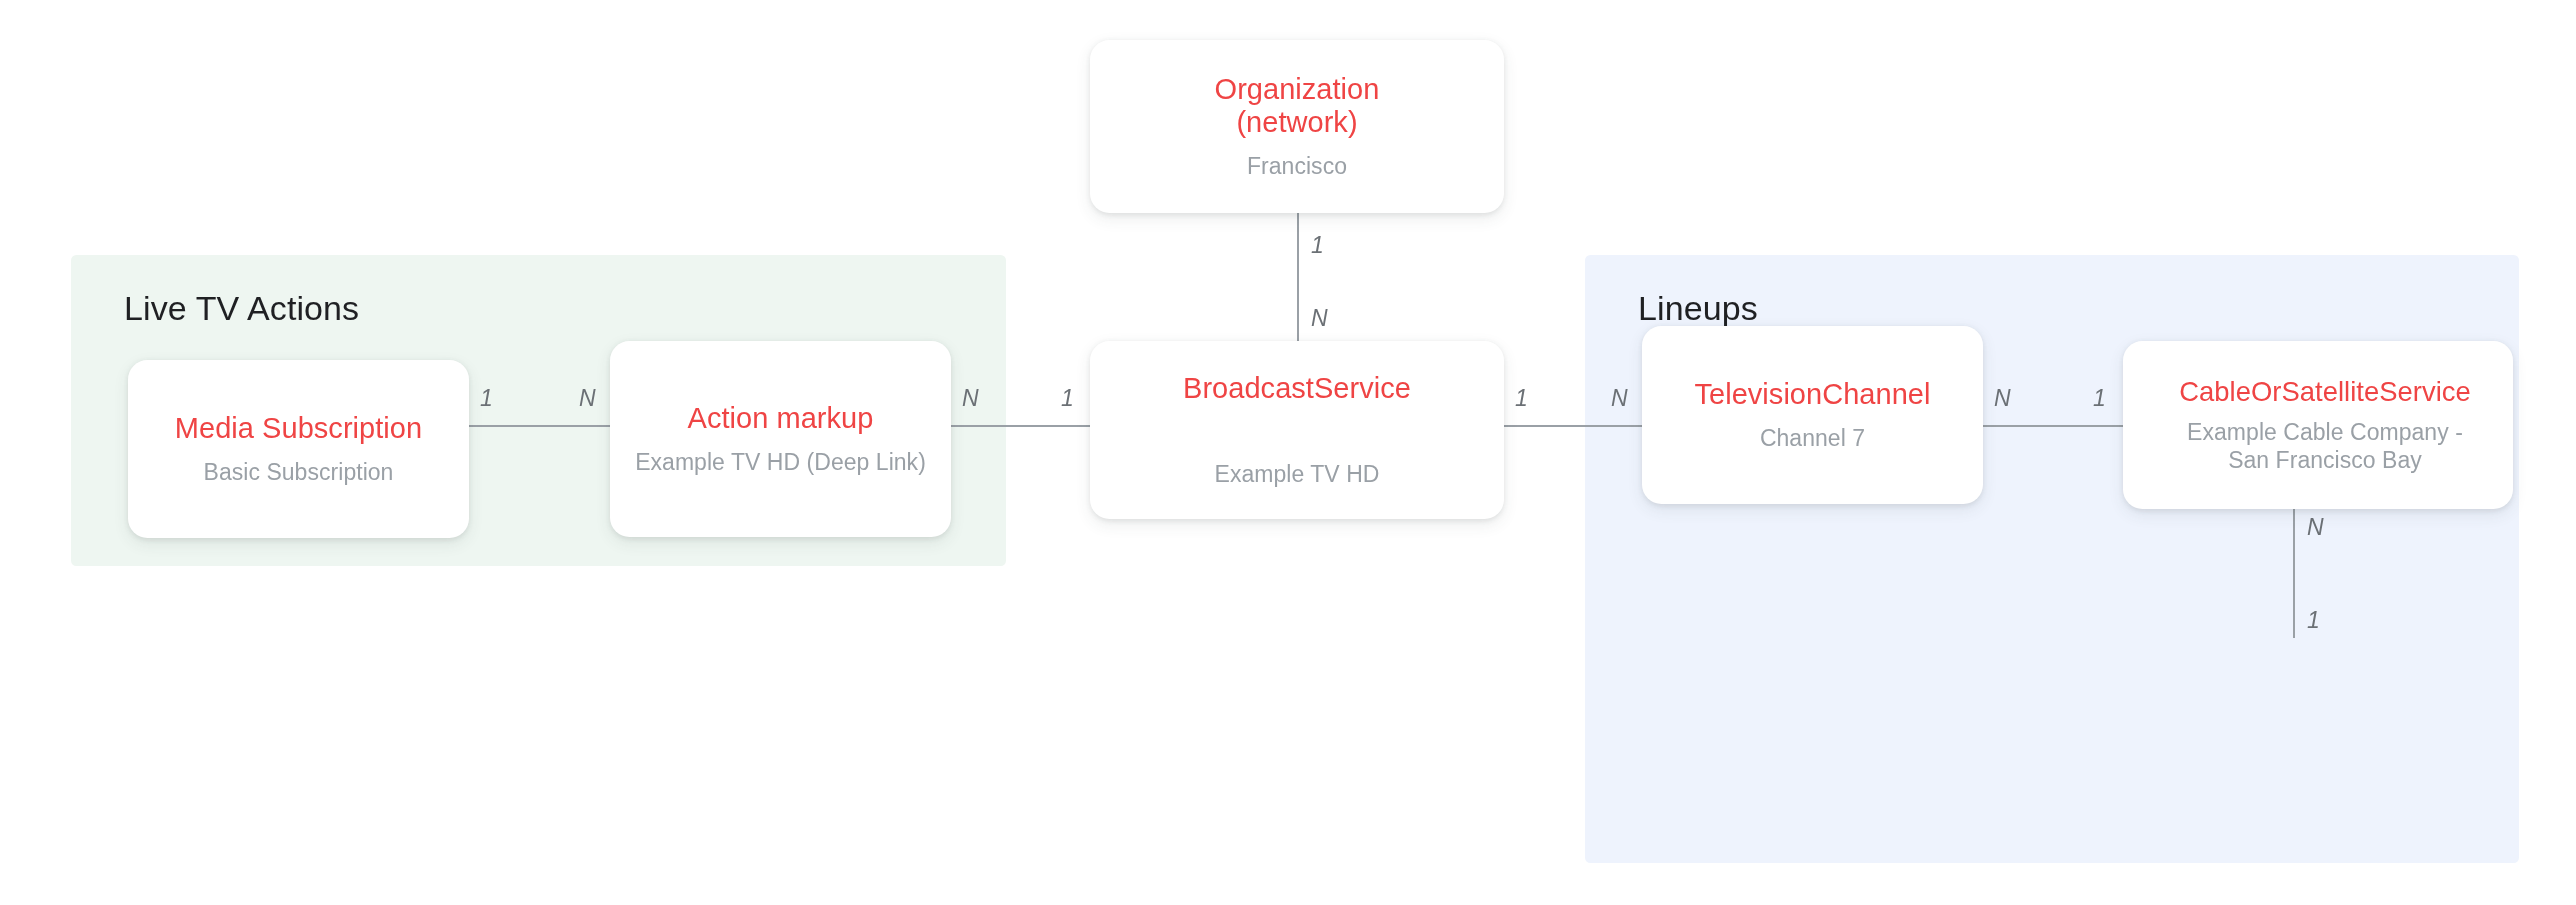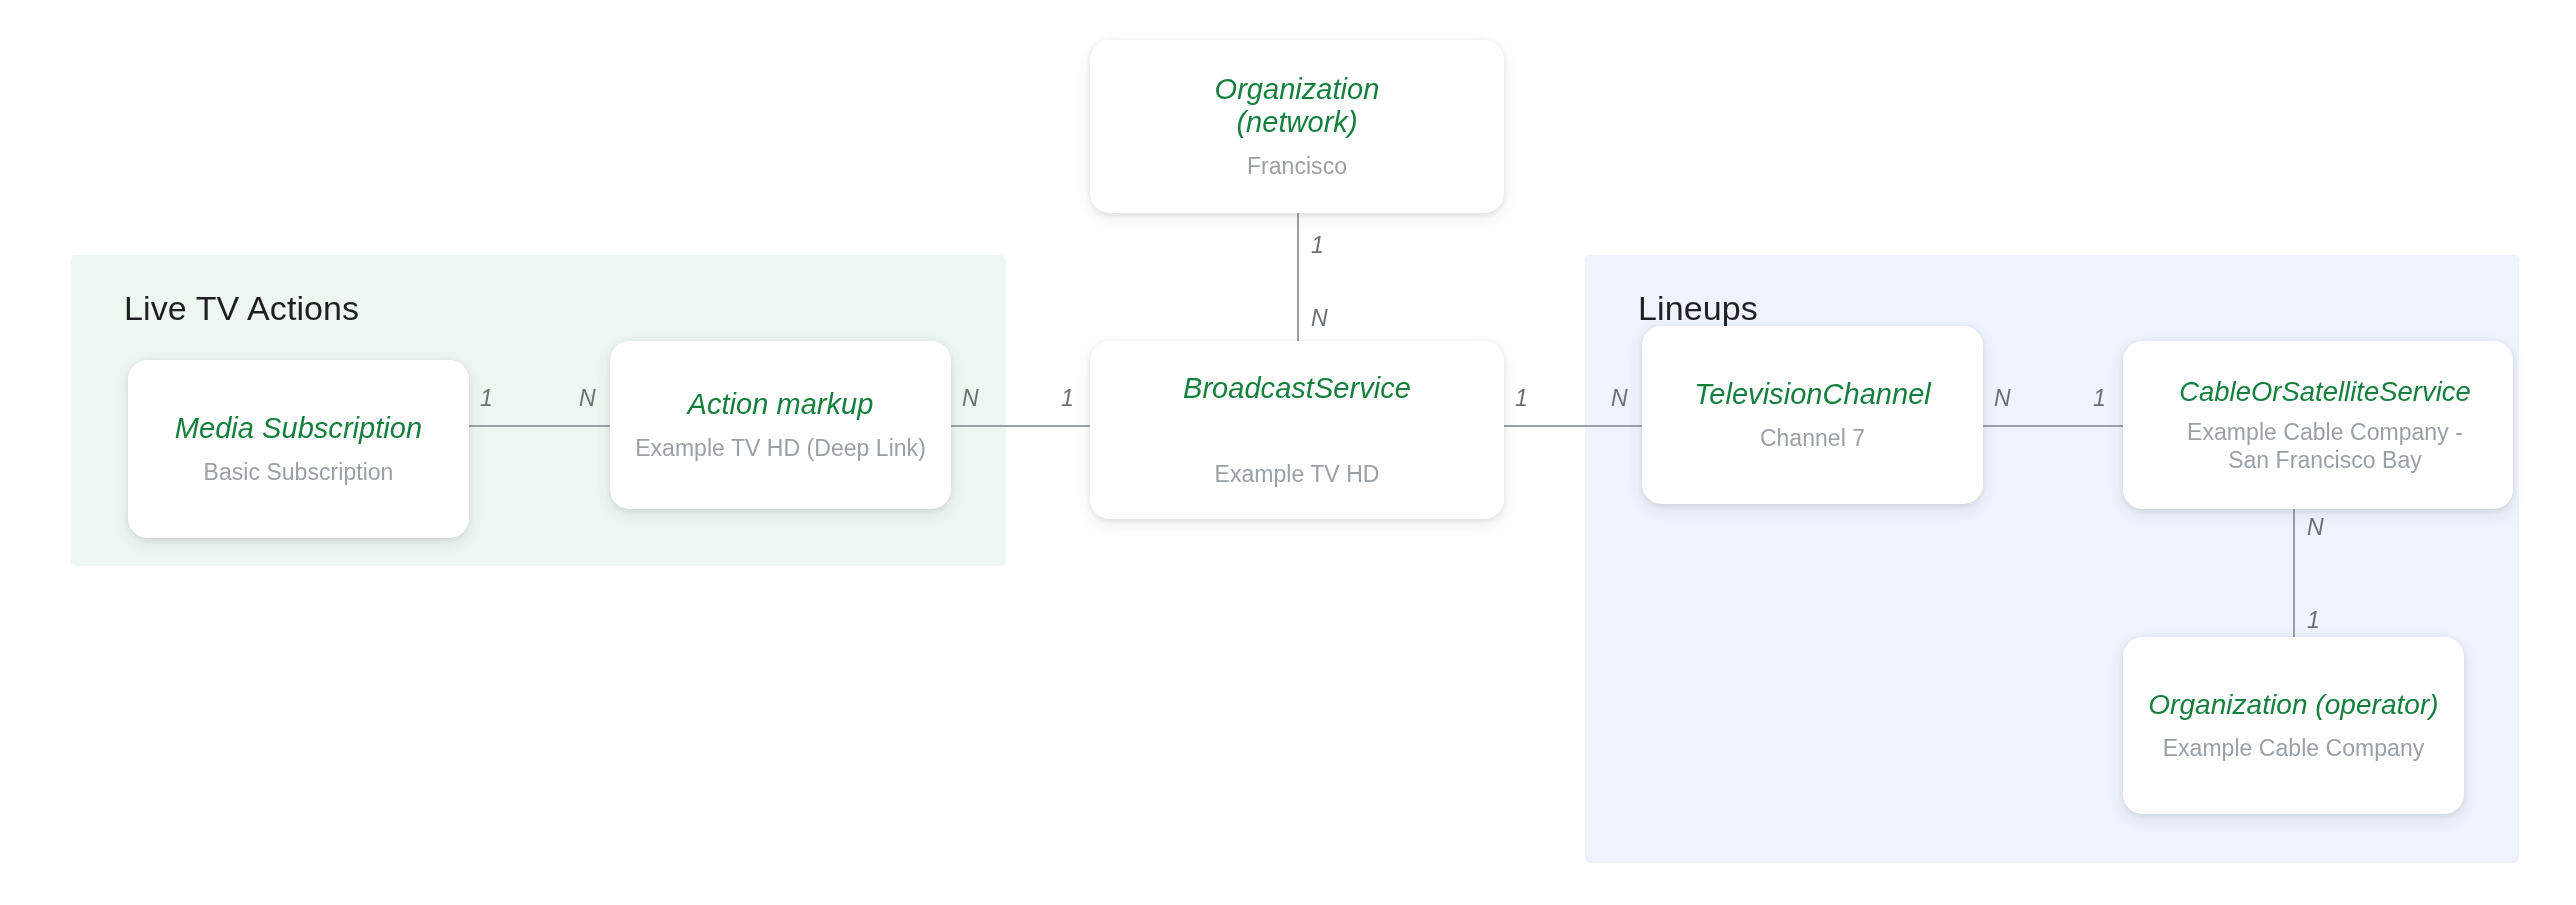--- a/index.html
+++ b/index.html
@@ -49,25 +49,24 @@
     display: flex;
     flex-direction: column;
     align-items: center;
     justify-content: center;
     text-align: center;
     padding: 8.8px 16px;
   }
   .node .node-title {
     font-size: 29px;
     line-height: 1.14;
-    color: #15803d;
+    color: #ef4444;
     font-weight: 400;
     margin-bottom: 14px;
     letter-spacing: 0.04px;
-    font-style: italic;
   }
   .node .node-sub {
     font-size: 23px;
     line-height: 1.2;
     color: #9aa0a6;
     font-weight: 400;
     letter-spacing: 0.04px;
   }
   .node.tight .node-title { margin-bottom: 12.4px; }
 
@@ -135,21 +134,21 @@
       <span>(network)</span>
     </div>
     <div class="node-sub">Francisco</div>
   </div>
 
   <div class="node" style="left:128px; top:360px; width:341px; height:178px;">
     <div class="node-title">Media Subscription</div>
     <div class="node-sub">Basic Subscription</div>
   </div>
 
-  <div class="node" style="left:610px; top:341px; width:341px; height:168px;">
+  <div class="node" style="left:610px; top:341px; width:341px; height:196px;">
     <div class="node-title">Action markup</div>
     <div class="node-sub">Example TV HD (Deep Link)</div>
   </div>
 
   <div class="node" style="left:1090px; top:341px; width:414px; height:178px;gap:42px;">
     <div class="node-title">BroadcastService</div>
     <div class="node-sub">Example TV HD</div>
   </div>
 
   <div class="node" style="left:1642px; top:326px; width:341px; height:178px;">
@@ -158,19 +157,15 @@
   </div>
 
   <div class="node tight" style="left:2123px; top:341px; width:390px; height:168px;padding-left:30px;">
     <div class="node-title" style="font-size:27.4px;">CableOrSatelliteService</div>
     <div class="node-sub">
       <span>Example Cable Company -</span><br>
       <span>San Francisco Bay</span>
     </div>
   </div>
 
-  <div class="node" style="left:2123px; top:637px; width:341px; height:177px;">
-    <div class="node-title" style="font-size:28px;">Organization (operator)</div>
-    <div class="node-sub">Example Cable Company</div>
-  </div>
 
 </div>
 
 
 </body></html>

